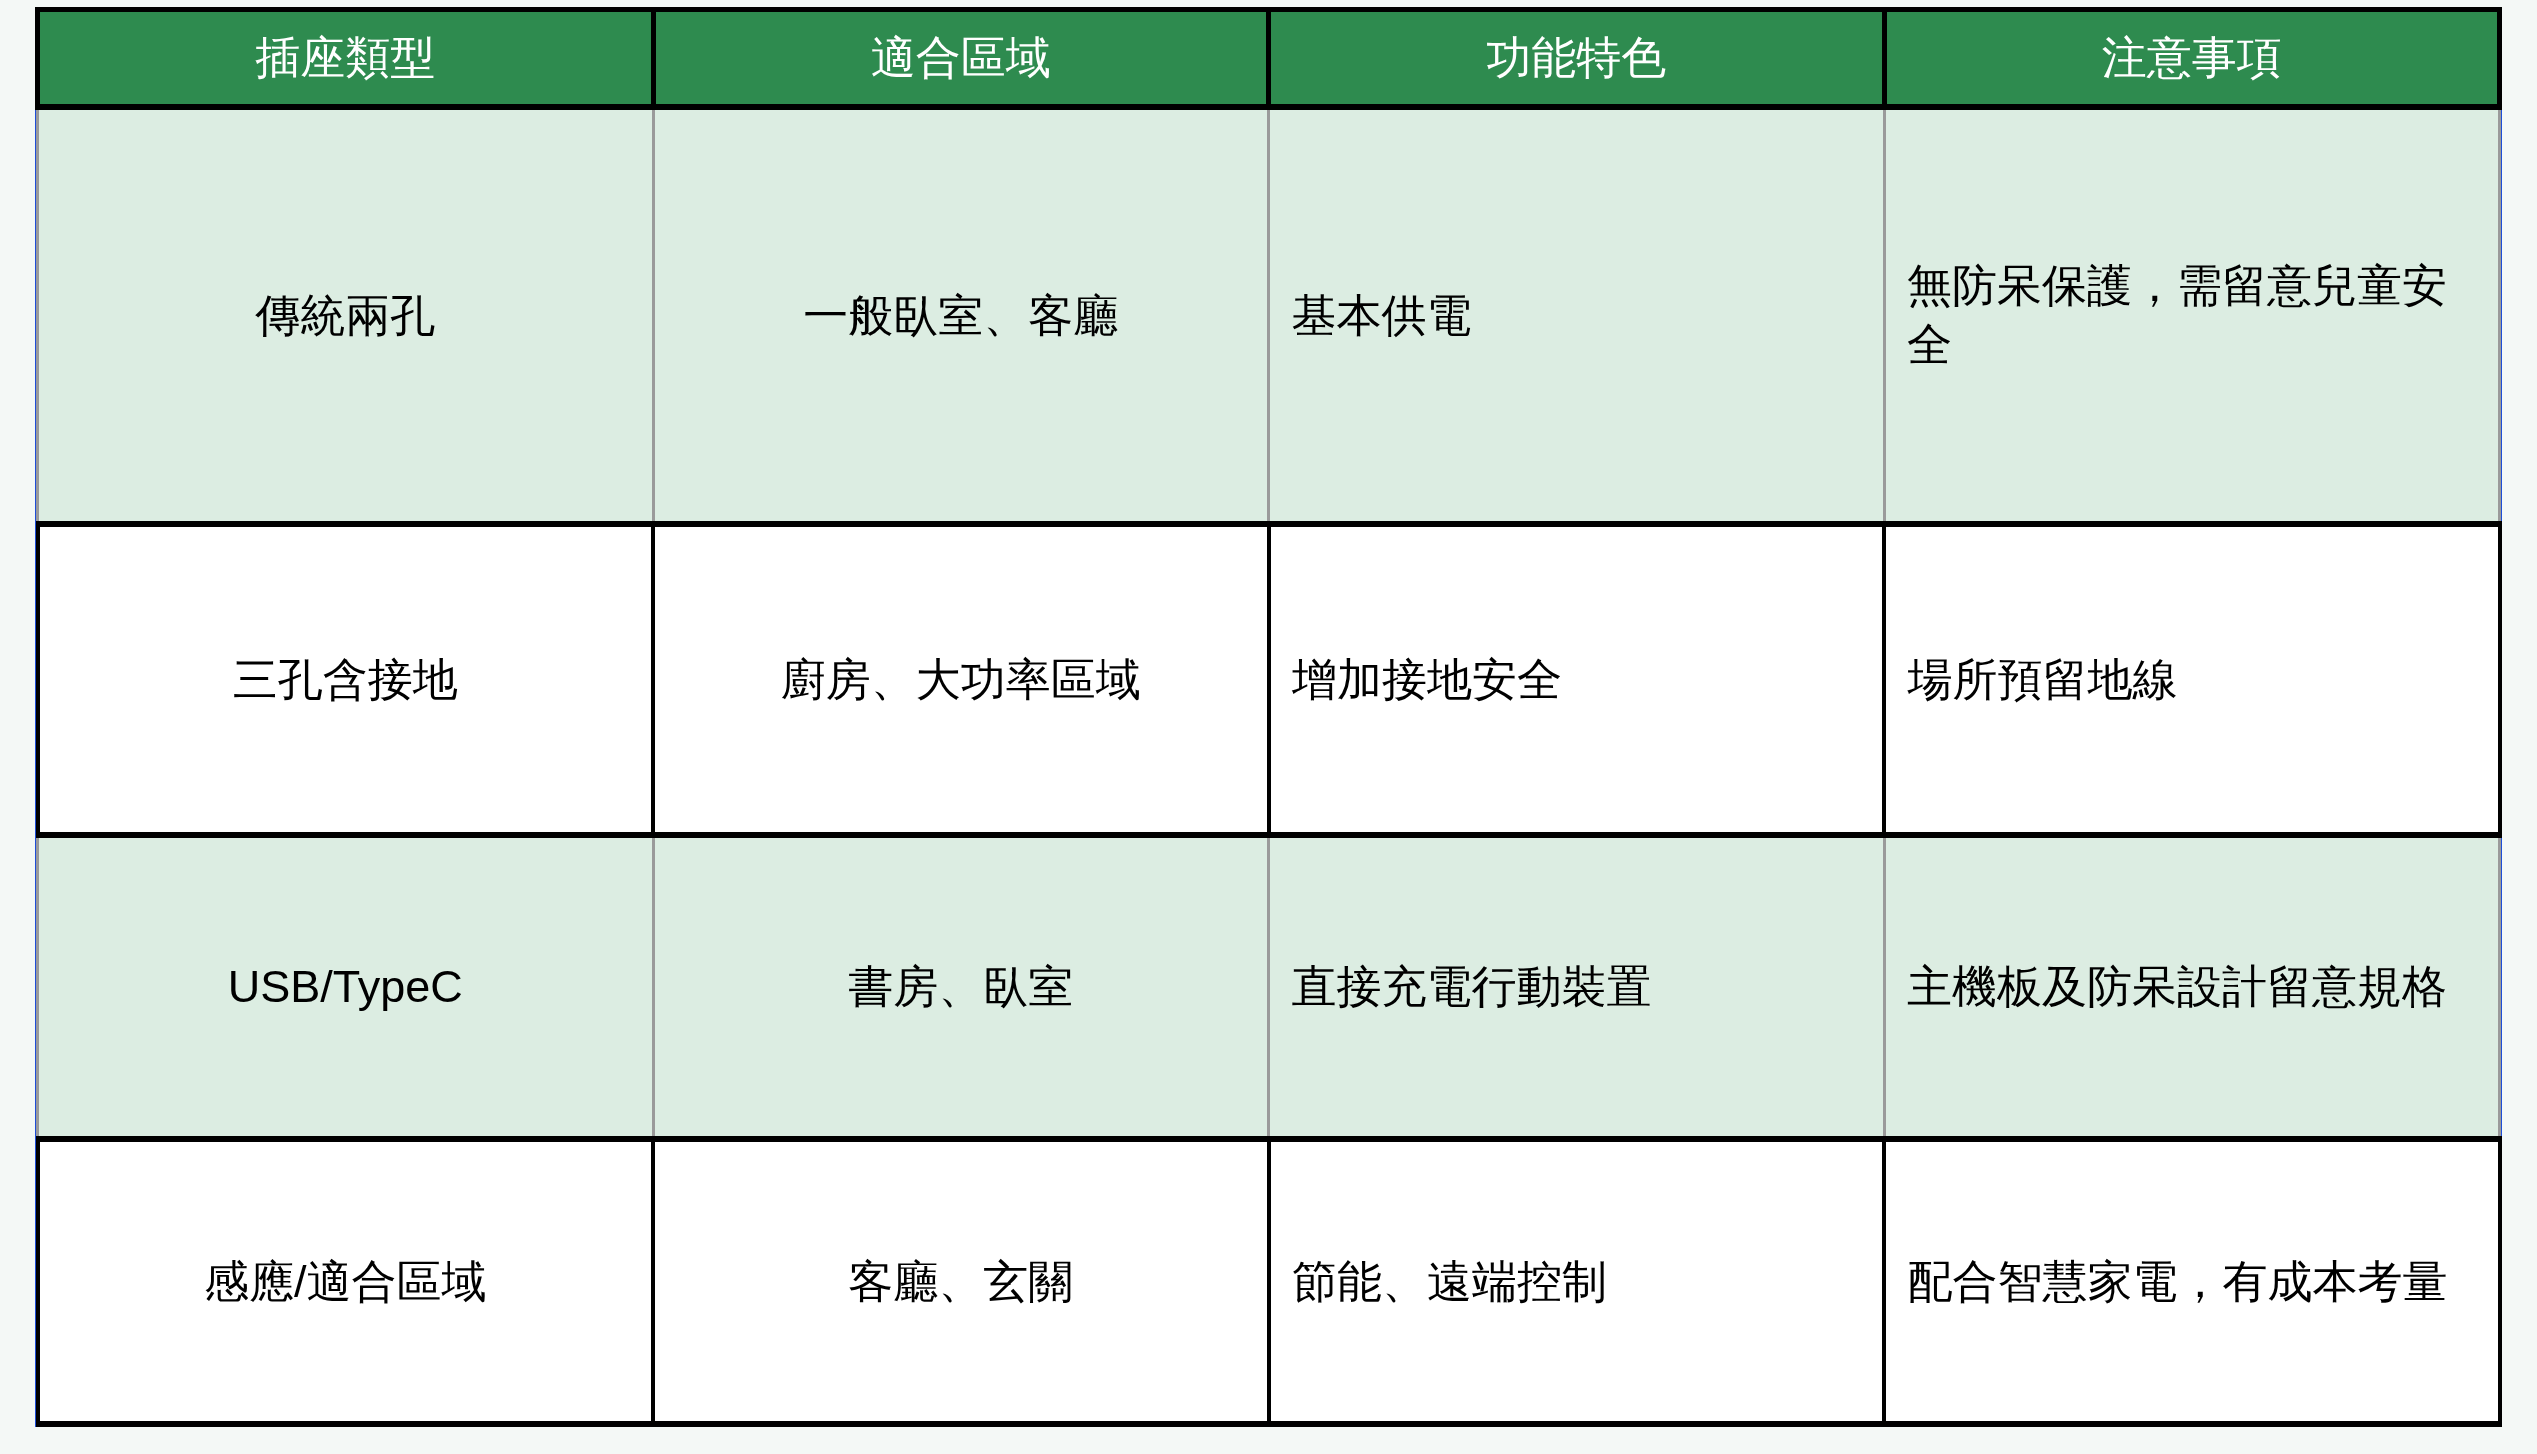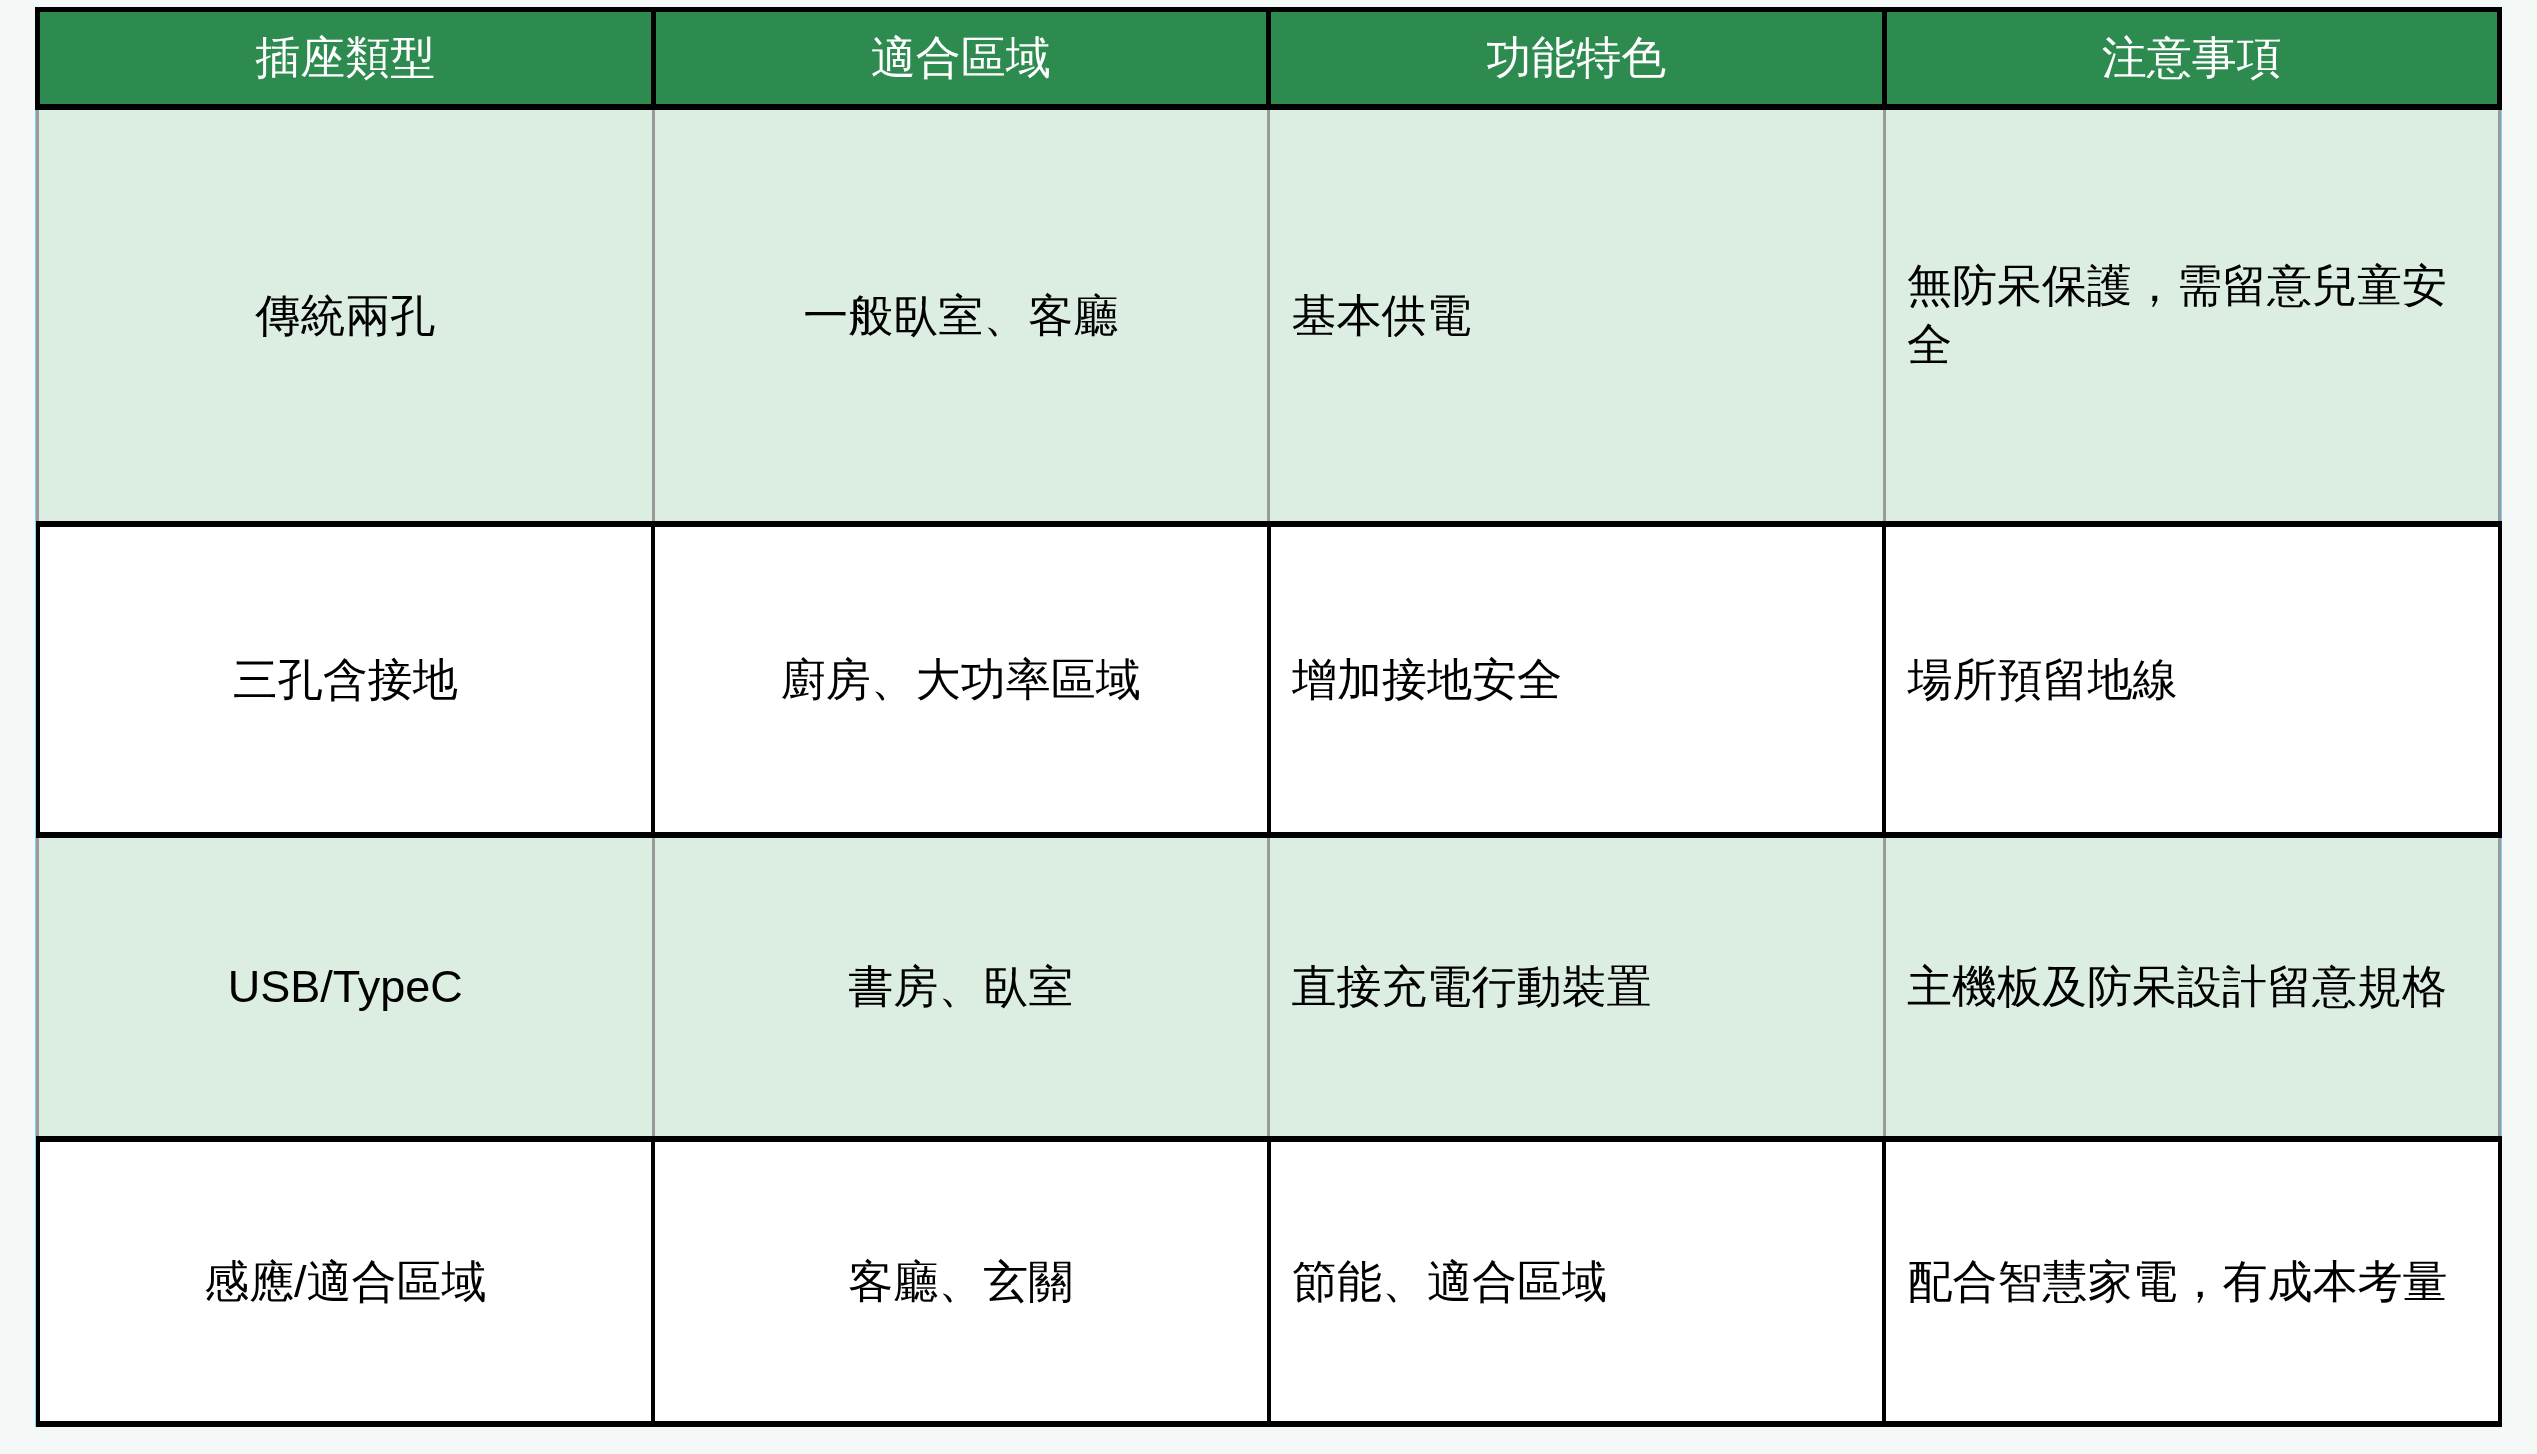--- a/index.html
+++ b/index.html
@@ -20,21 +20,21 @@
     position: absolute;
     left: 35px;
     top: 7.2px;
     width: 2467px;
   }
 
   table.comparison-table {
     width: 2467px;
     border-collapse: collapse;
     table-layout: fixed;
-    background: #7dd3fc;
+    background: #1d4ed8;
   }
 
   table.comparison-table col { width: 25%; }
 
   
   thead tr.header-row th {
     background: #2e8b4f;
     color: #ffffff;
     font-weight: 400;
     font-size: 45px;
@@ -165,21 +165,21 @@
       </tr>
 
       <tr class="row-plain row-h4">
         <td class="col-type">
           <span class="cell-text">感應/適合區域</span>
         </td>
         <td class="col-area">
           <span class="cell-text">客廳、玄關</span>
         </td>
         <td class="col-feature">
-          <span class="cell-text">節能、適合區域</span>
+          <span class="cell-text">節能、遠端控制</span>
         </td>
         <td class="col-note">
           <span class="cell-text">配合智慧家電，有成本考量</span>
         </td>
       </tr>
 
     </tbody>
   </table>
 </div>
 

